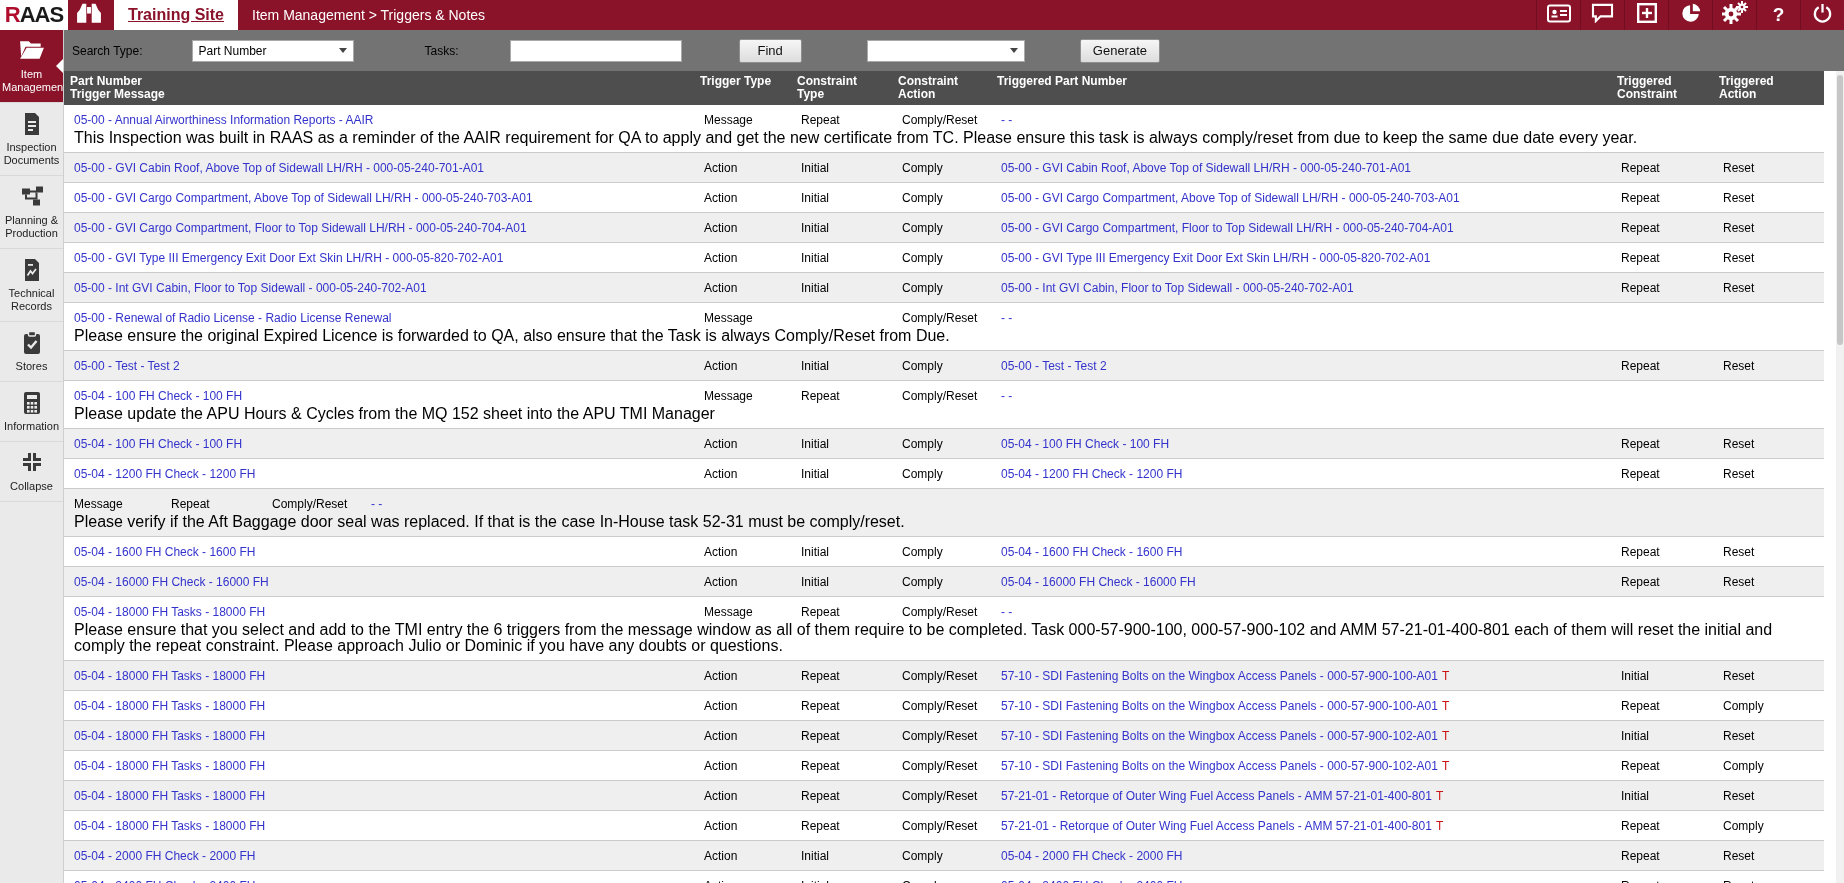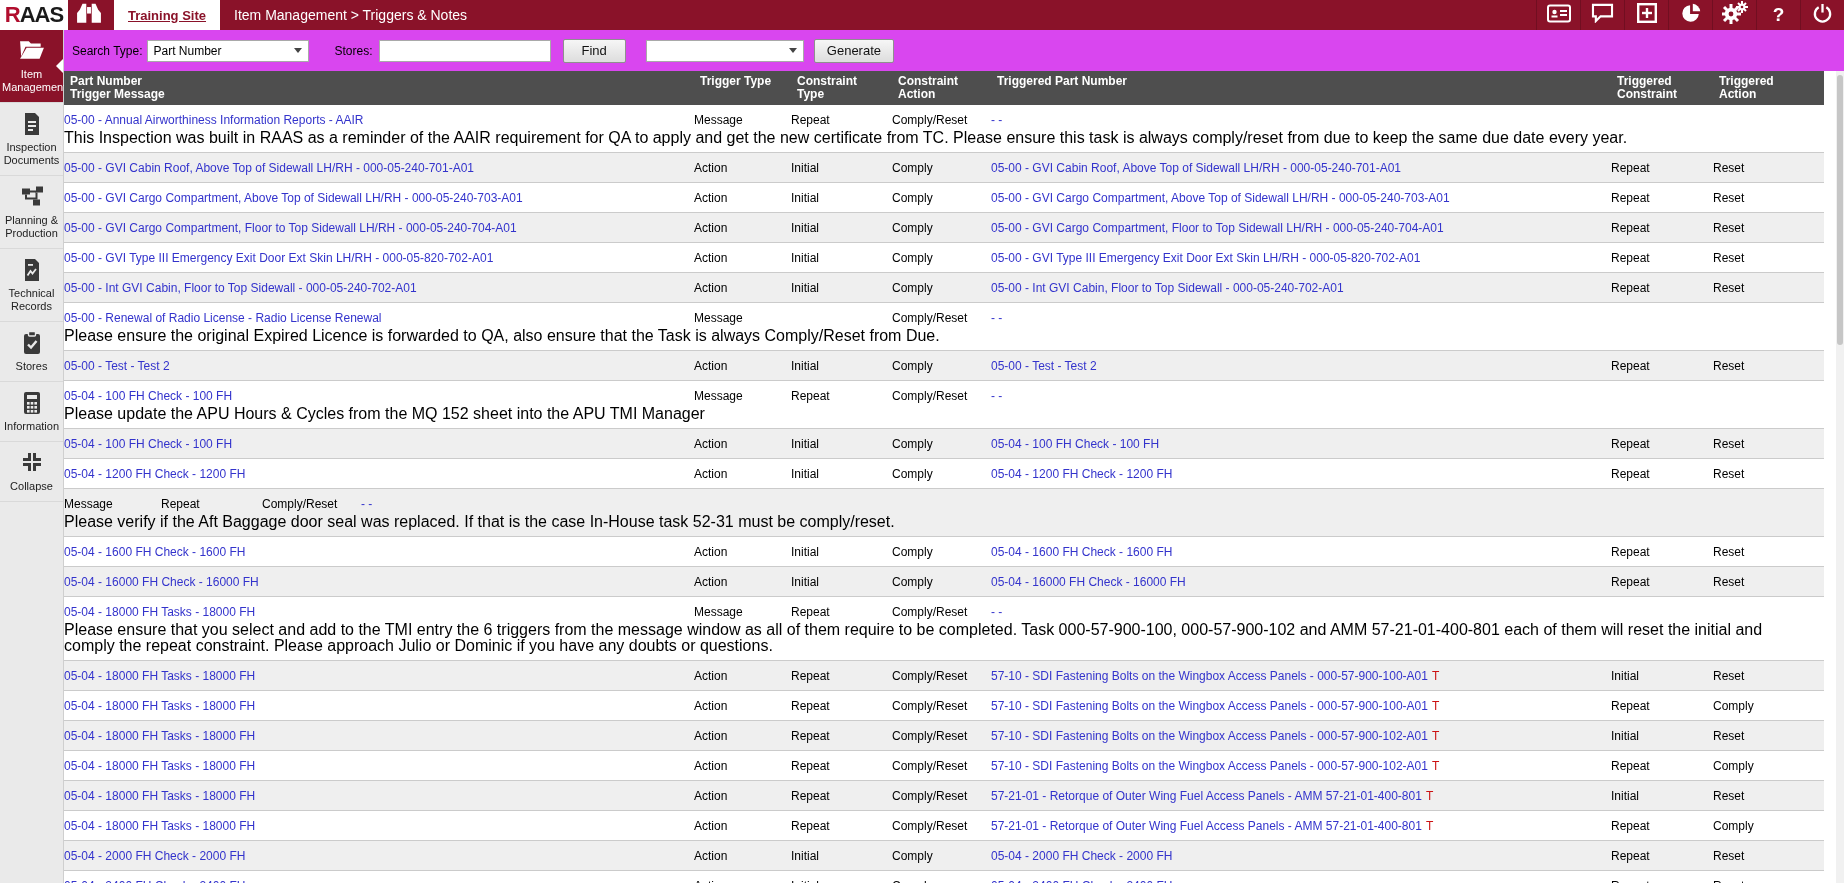--- a/index.html
+++ b/index.html
@@ -7,21 +7,21 @@
     font-family:"Liberation Sans", sans-serif; }
 
   
   .topbar { height:30px; background:#8A1229; display:flex; align-items:stretch; position:relative; }
   .logo-box { background:#fff; width:68px; display:flex; align-items:center; justify-content:center;
     font-weight:bold; font-size:22px; letter-spacing:-1px; }
   .logo-r { color:#B10E2E; }
   .logo-rest { color:#1A1A1A; }
   .bino-box { width:42px; display:flex; align-items:center; justify-content:center; }
   .tab { background:#fff; padding:0 14px; display:flex; align-items:center; margin-left:4px; }
-  .tab span { color:#8A1229; font-weight:bold; font-size:13px; text-decoration:underline; }
+  .tab span { color:#8A1229; font-weight:bold; font-size:16px; text-decoration:underline; }
   .breadcrumb { color:#fff; font-size:14px; display:flex; align-items:center; margin-left:14px; }
   .top-icons { margin-left:auto; display:flex; align-items:stretch; }
   .top-icon { width:44px; display:flex; align-items:center; justify-content:center;
     border-left:1px solid rgba(0,0,0,0.18); cursor:pointer; }
   .help-glyph { color:#fff; font-size:19px; font-weight:bold; }
 
   
   .layout { display:flex; height:853px; }
 
   
@@ -32,21 +32,21 @@
   .side-item .side-label { font-size:11px; line-height:13px; display:block; margin-top:3px; color:#222; }
   .side-item.active { background:#8A1229; }
   .side-item.active .side-icon { color:#fff; }
   .side-item.active .side-label { color:#fff; }
   .side-item.active::after { content:""; position:absolute; right:0; top:50%; margin-top:-7px;
     border-top:7px solid transparent; border-bottom:7px solid transparent; border-right:7px solid #fff; }
 
   
   .main { flex:1; display:flex; flex-direction:column; position:relative; }
 
-  .toolbar { height:41px; background:#d946ef; display:flex; align-items:center; padding-left:8px; font-size:12px; }
+  .toolbar { height:41px; background:#737373; display:flex; align-items:center; padding-left:8px; font-size:12px;gap:45px; }
   .toolbar label { color:#000; }
   .sel { border:1px solid #A9A9A9; background:#fff; height:22px; display:flex; align-items:center;
     justify-content:space-between; padding:0 6px; font-size:12px; cursor:pointer; }
   .sel-type { width:162px; margin-left:4px; }
   .sel-generate { width:158px; margin-left:20px; }
   .chev { width:0; height:0; border-left:4px solid transparent; border-right:4px solid transparent;
     border-top:5px solid #444; margin-left:6px; }
   .search-label { margin-left:26px; }
   .search-input { width:172px; height:22px; border:1px solid #A9A9A9; margin-left:6px; padding:0 4px; font-size:12px; }
   .btn { margin-left:12px; height:24px; padding:0 18px; font-size:13px; color:#111;
@@ -60,21 +60,21 @@
   .thead .th { white-space:pre-line; line-height:13px; padding-top:1px; cursor:pointer; }
 
   .c-part { width:630px; padding-right:8px; }
   .c-ttype { width:97px; padding-right:6px; }
   .c-ctype { width:101px; padding-right:6px; }
   .c-caction { width:99px; padding-right:6px; }
   .c-tpart { width:620px; padding-right:8px; }
   .c-tcon { width:102px; padding-right:6px; }
   .c-tact { width:100px; padding-right:4px; }
 
-  .row { border-bottom:1px solid #CBCBCB; background:#fff; padding-left:0; }
+  .row { border-bottom:1px solid #CBCBCB; background:#fff; padding-left:10px; }
   .row.alt { background:#EFEFEF; }
   .cells { display:flex; min-height:29px; align-items:center; font-size:12px; color:#000; }
   .link { color:#3333CC; text-decoration:none; font-size:12px; cursor:pointer; }
   .t-flag { color:#CC1111; font-size:12px; margin-left:4px; }
   .note { font-size:16px; color:#000; line-height:16px; padding:0 10px 6px 0; margin-top:-4px; width:1740px; }
 
   
   .vscroll { position:absolute; right:0; top:41px; width:8px; height:812px; background:#F1F1F1; }
   .vscroll .thumb { position:absolute; top:4px; left:1px; width:6px; height:270px; background:#C6C6C6; border-radius:3px; }
 </style>
@@ -263,21 +263,21 @@
     </div>
   </div>
 
   <div class="main">
     <div class="toolbar">
       <label>Search Type:</label>
       <div class="sel sel-type">
         <span>Part Number</span>
         <span class="chev"></span>
       </div>
-      <label class="search-label">Stores:</label>
+      <label class="search-label">Tasks:</label>
       <input class="search-input" type="text" value="" style="">
       <button class="btn">Find</button>
       <div class="sel sel-generate">
         <span></span>
         <span class="chev"></span>
       </div>
       <button class="btn btn-generate">Generate</button>
     </div>
 
     <div class="table-wrap">

